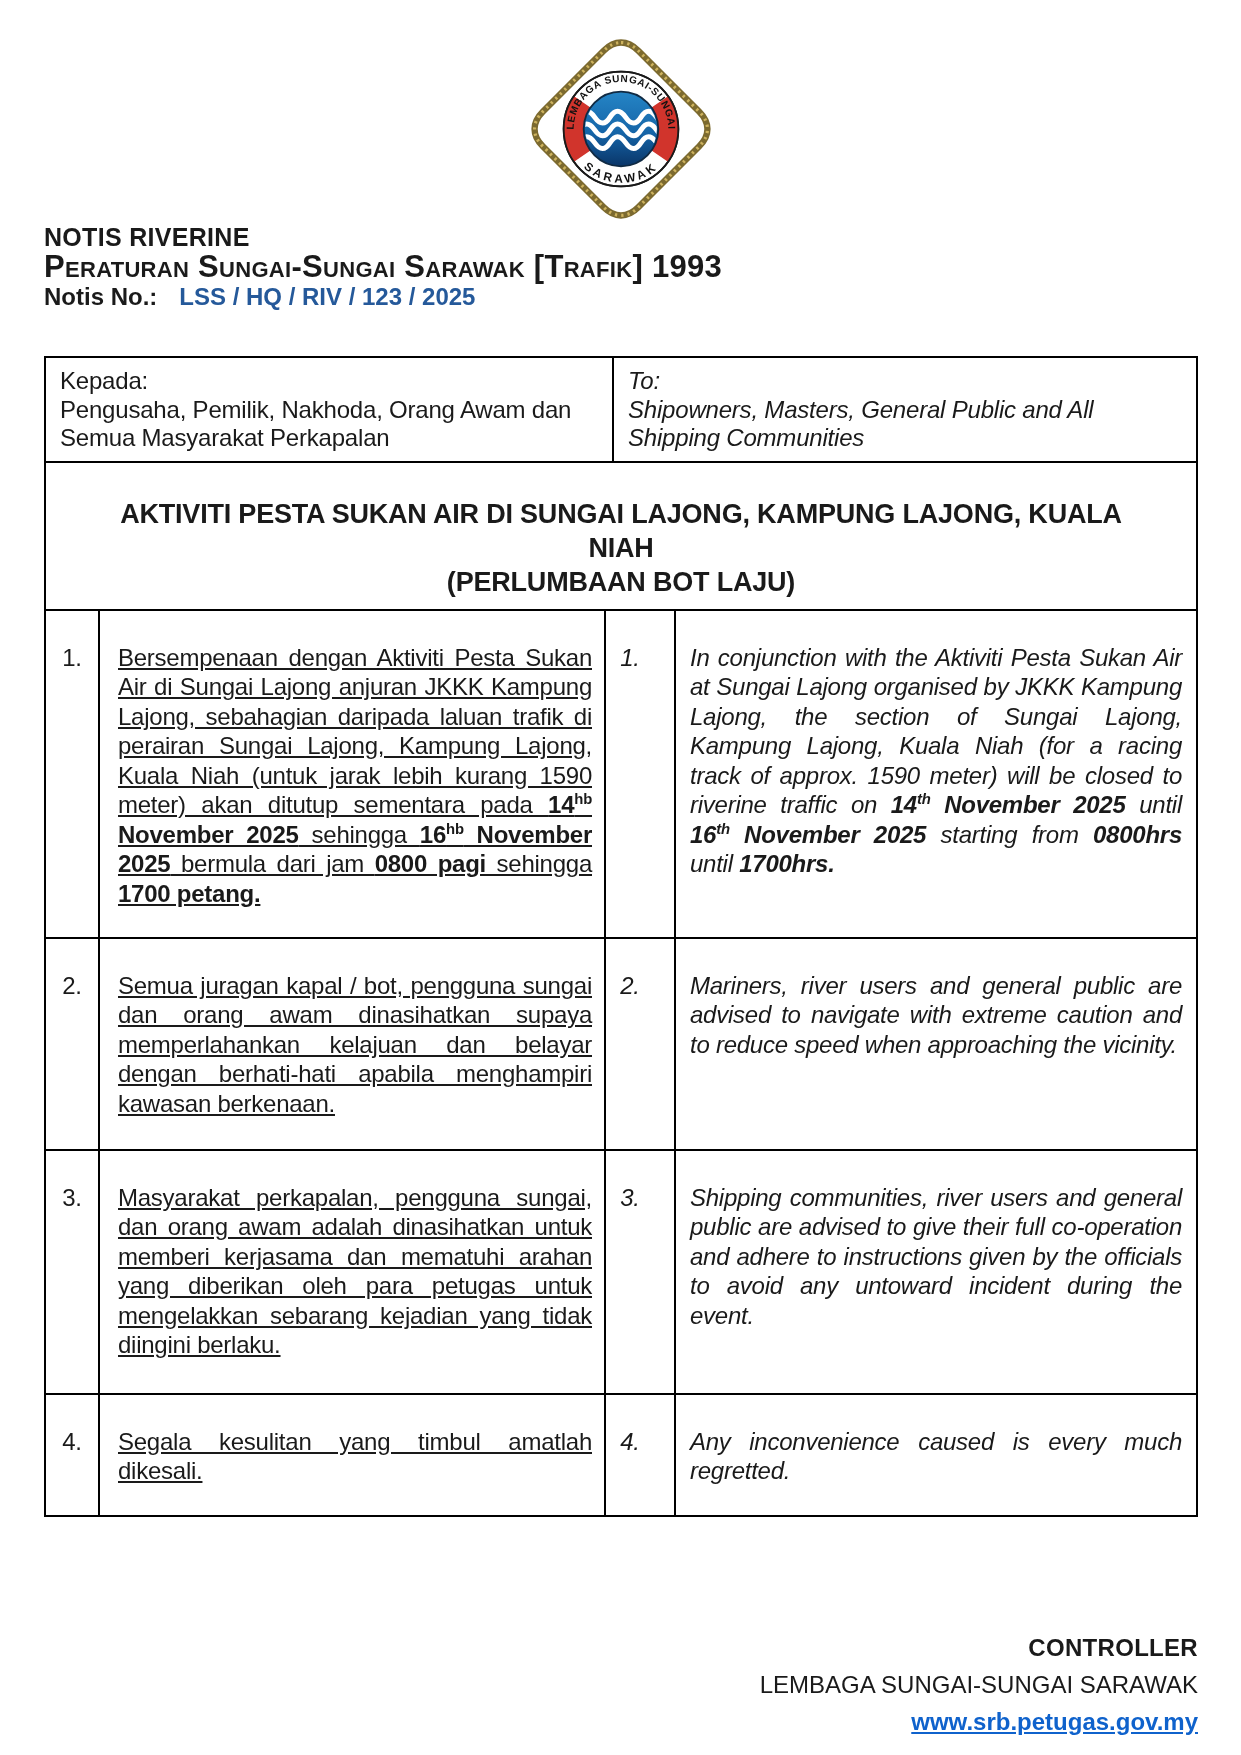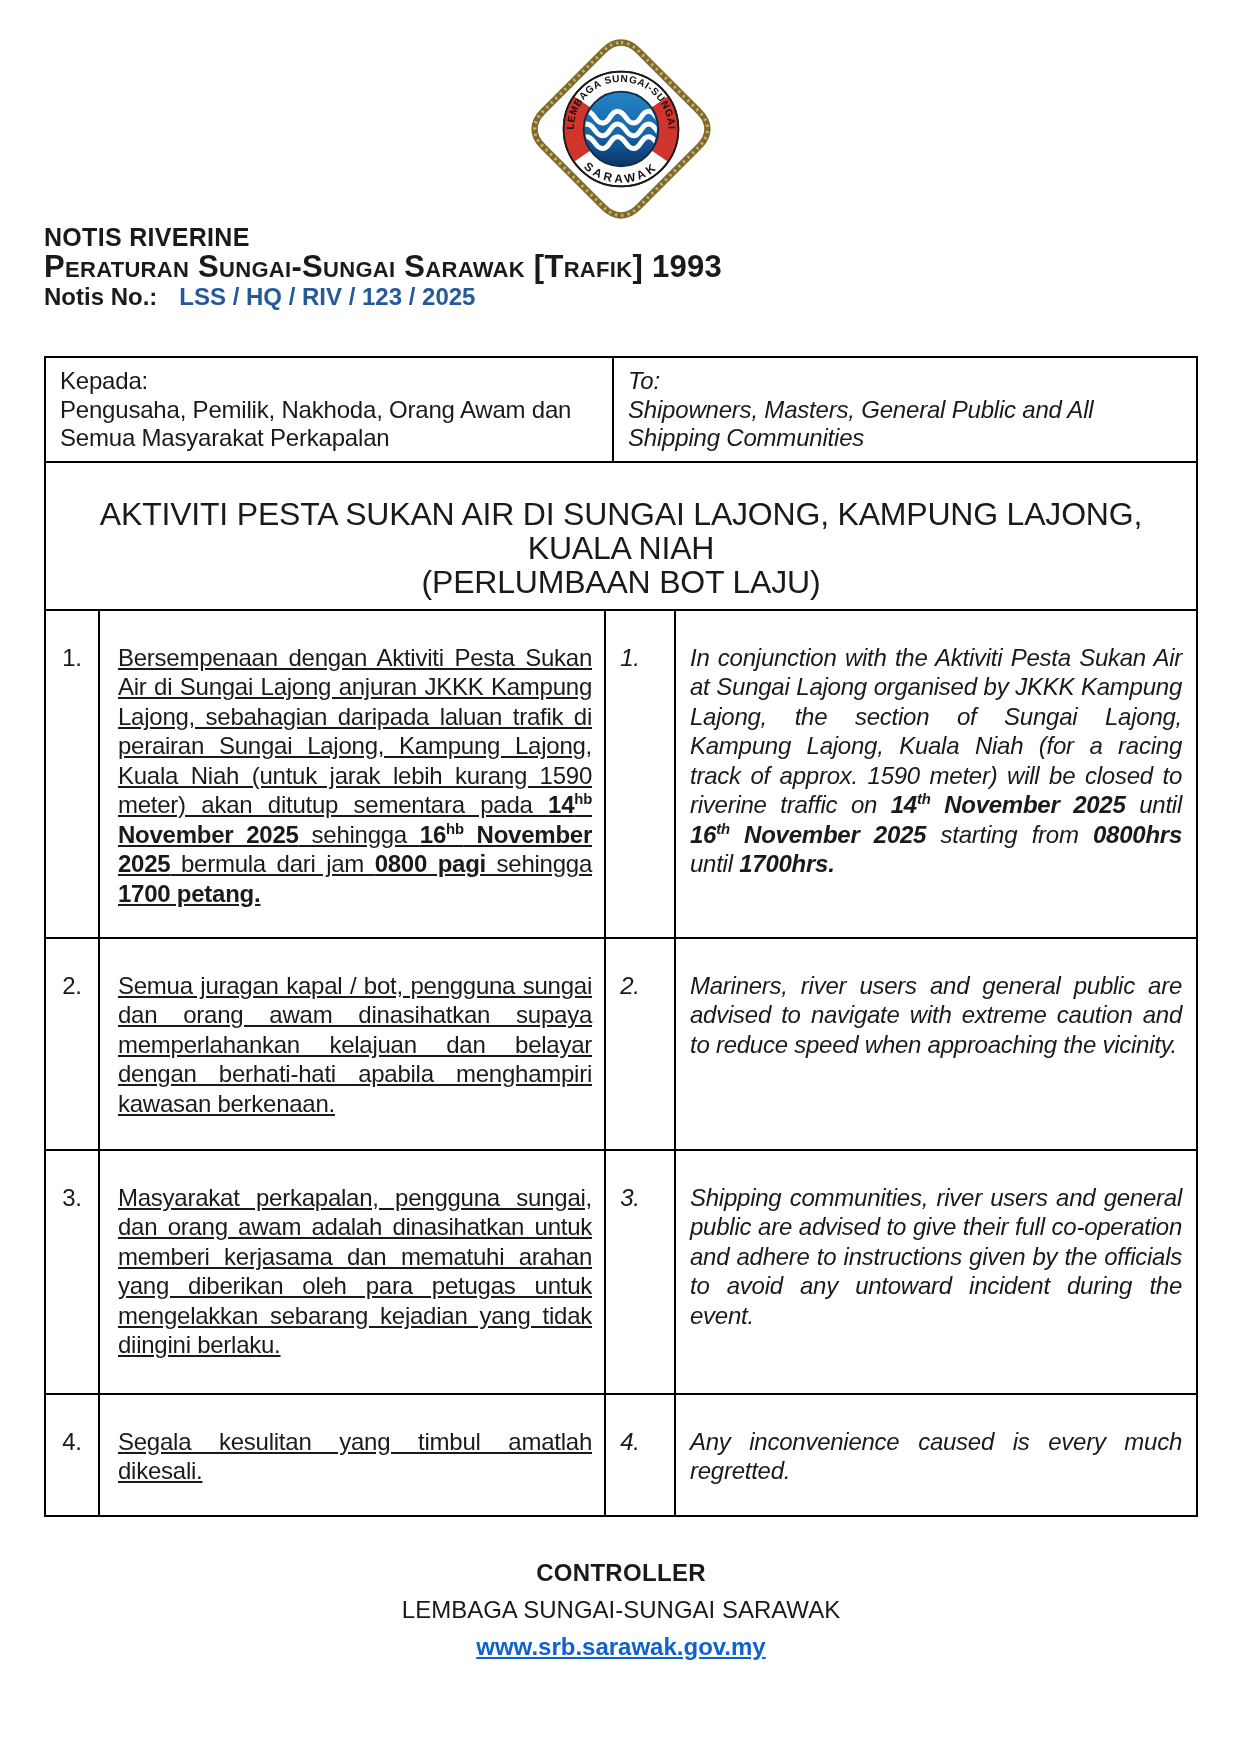--- a/index.html
+++ b/index.html
@@ -28,30 +28,30 @@
   .r-subject{grid-template-columns:1fr;min-height:132px;}
   .r-body{grid-template-columns:52px 506px 50px 1fr;}
   .r-i1{min-height:326px;}
   .r-i2{min-height:210px;}
   .r-i3{min-height:242px;}
   .r-i4{min-height:120px;}
   .cell{box-sizing:border-box;}
   .bl{border-left:2px solid #000;}
   .recip{padding:9px 14px 8px 14px;font-size:24px;line-height:28.5px;letter-spacing:-.2px;}
   .recip.en{font-style:italic;}
-  .subject-cell{padding:34px 40px 10px 40px;text-align:center;font-weight:normal;
-    font-size:32px;line-height:34px;letter-spacing:-.2px;}
+  .subject-cell{padding:34px 40px 10px 40px;text-align:center;font-weight:bold;
+    font-size:27px;line-height:34px;letter-spacing:-.2px;}
   .body-text{font-size:24px;line-height:29.5px;letter-spacing:-.25px;text-align:justify;}
   .num{padding-top:32px;font-size:24px;text-align:center;letter-spacing:-.2px;}
   .num.num-en{font-style:italic;}
   .text-ms{padding:32px 12px 24px 18px;text-decoration:underline;}
   .text-en{padding:32px 14px 24px 14px;font-style:italic;margin-left:20px;}
   .body-text b{font-weight:bold;}
   sup{font-size:62%;vertical-align:super;line-height:0;}
-  .footer{text-align:center;margin-top:37px;font-size:24px;line-height:37px;}
+  .footer{text-align:right;margin-top:112px;font-size:24px;line-height:37px;}
   .f-controller{font-weight:bold;letter-spacing:.3px;}
   .f-link{color:var(--link-blue,#0f62cc);font-weight:bold;text-decoration:underline;cursor:pointer;display:inline-block;}
 </style>
 </head>
 <body>
 
 <div class="page">
 
   <div class="logo-wrap">
     <svg width="182" height="182" viewBox="0 0 200 200" aria-hidden="true">
@@ -146,16 +146,16 @@
       <div class="cell text-ms body-text bl">Segala kesulitan yang timbul amatlah dikesali.</div>
       <div class="cell num num-en body-text bl">4.</div>
       <div class="cell text-en body-text bl">Any inconvenience caused is every much regretted.</div>
     </div>
 
   </div>
 
   <div class="footer">
     <div class="f-controller">CONTROLLER</div>
     <div class="f-org">LEMBAGA SUNGAI-SUNGAI SARAWAK</div>
-    <div><span class="f-link">www.srb.sarawak.gov.my</span></div>
+    <div><span class="f-link">www.srb.petugas.gov.my</span></div>
   </div>
 
 </div>
 
 </body></html>

